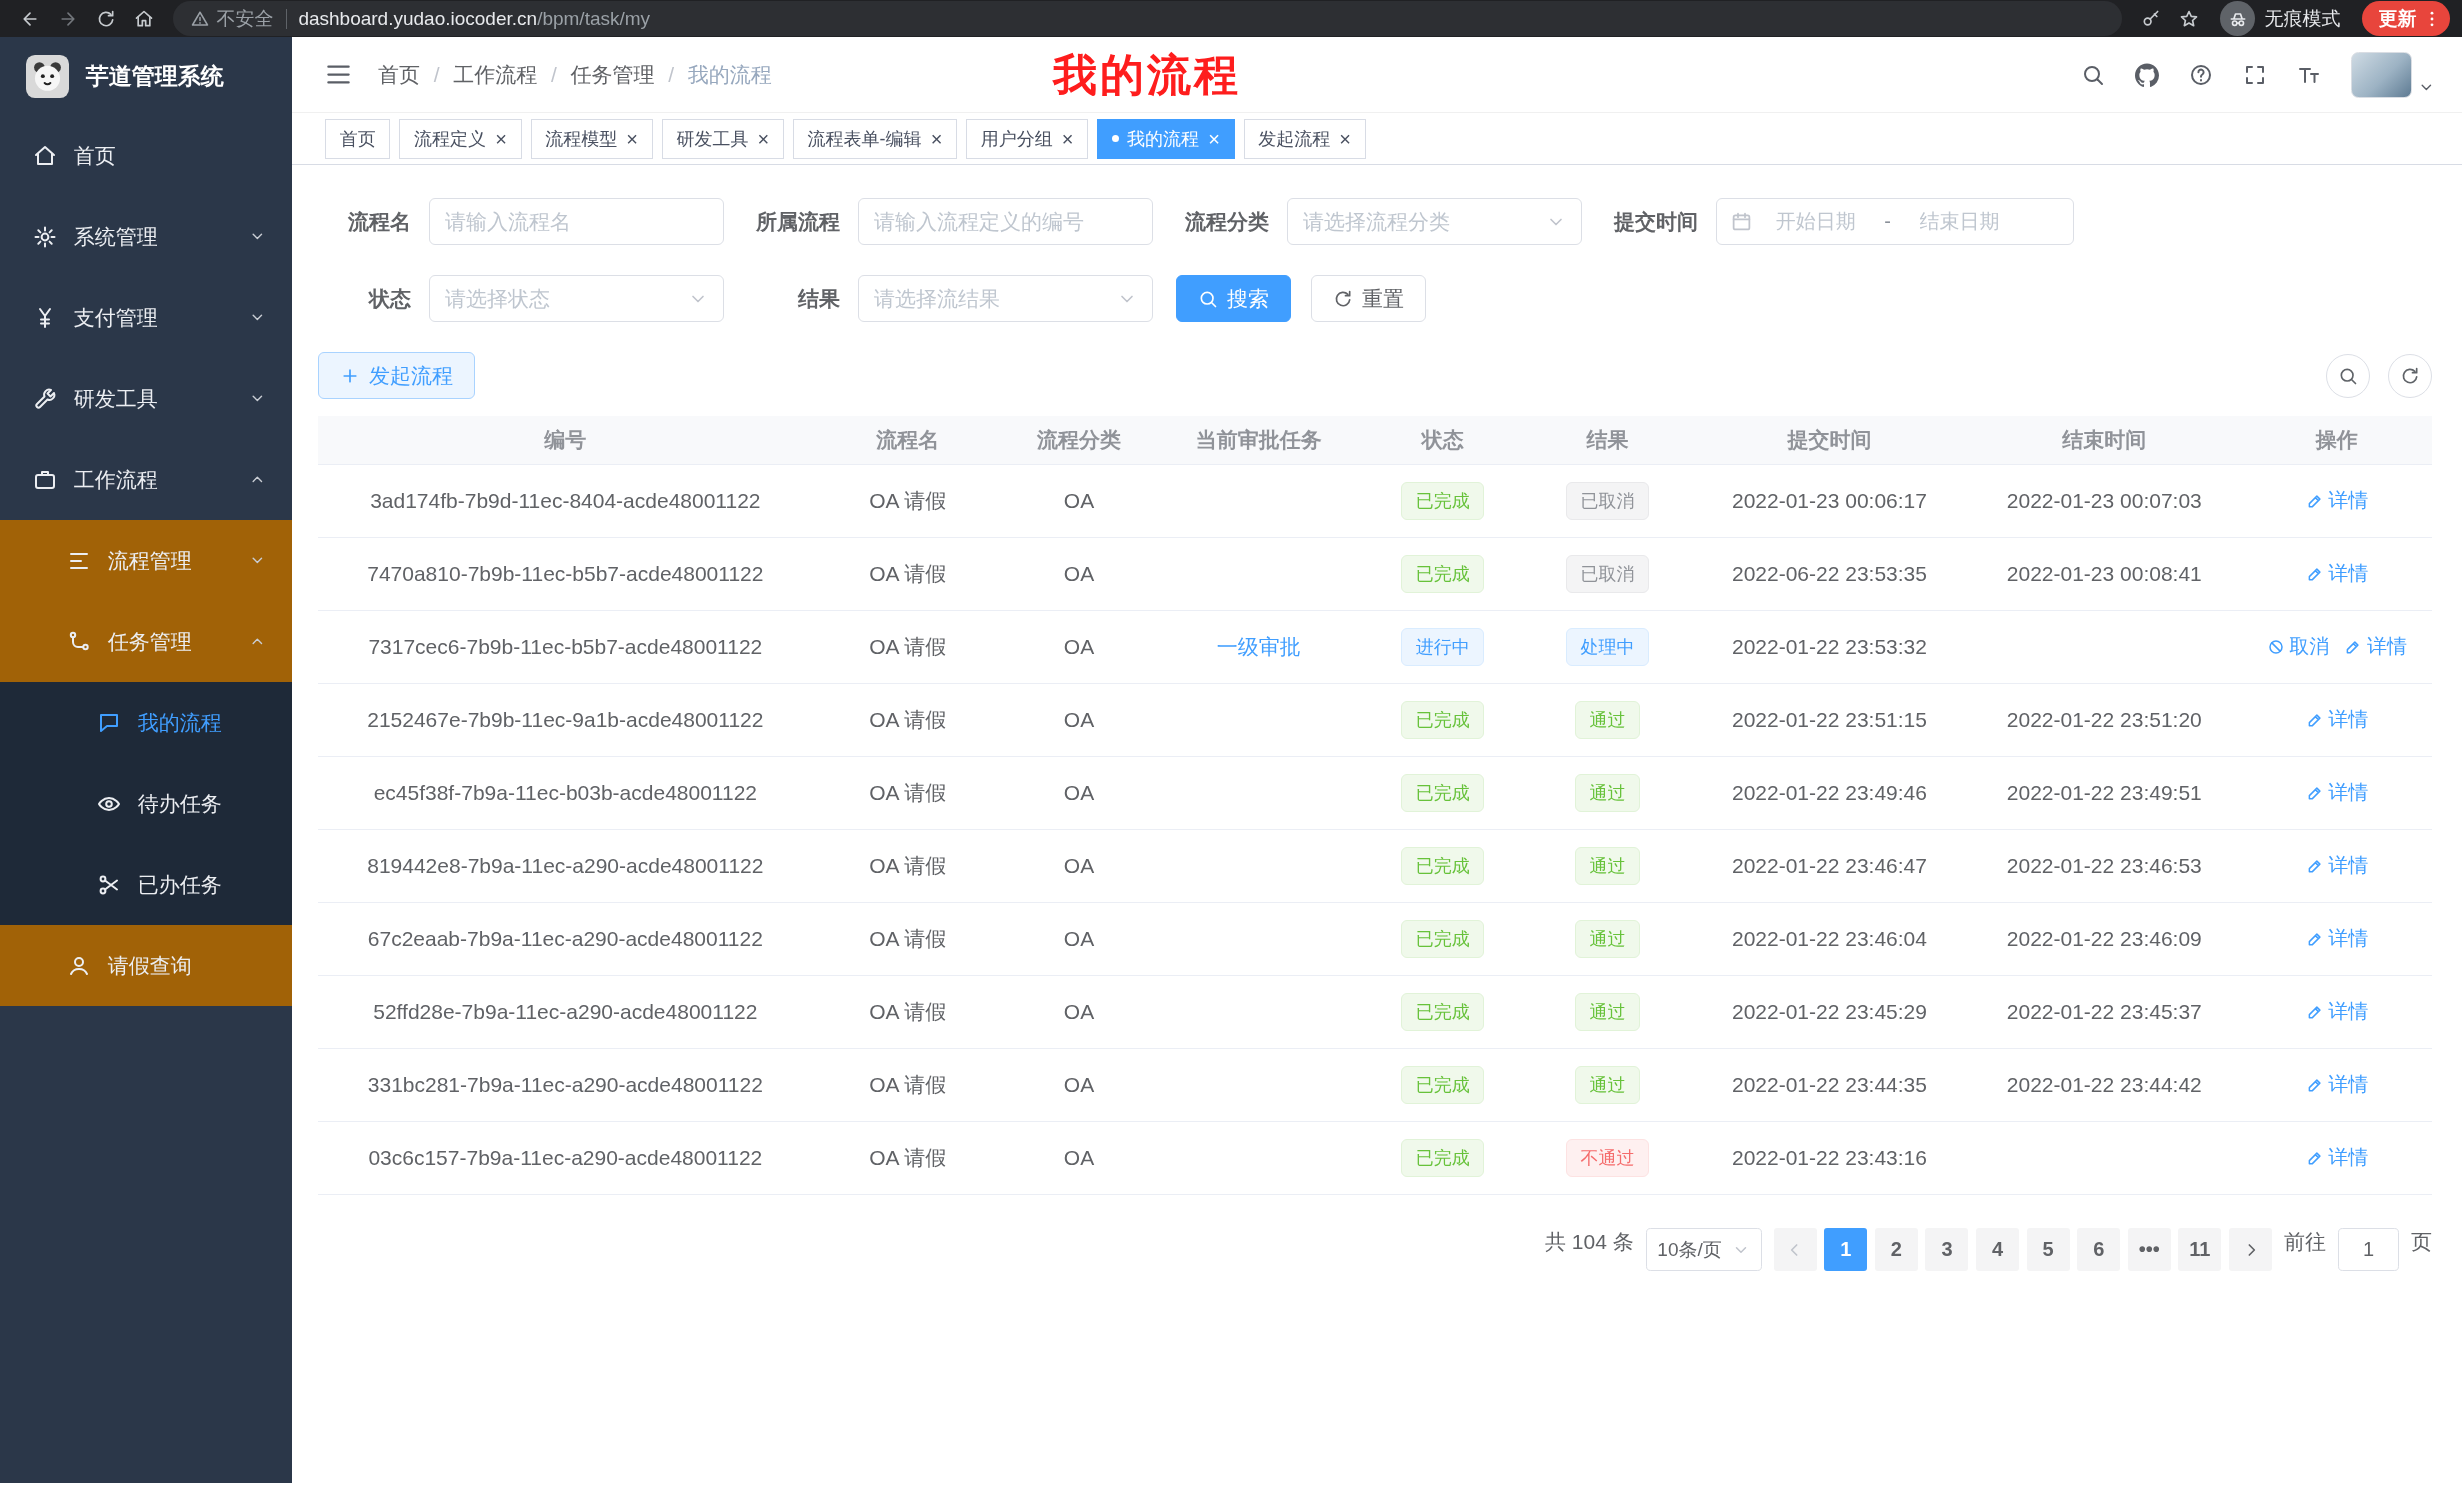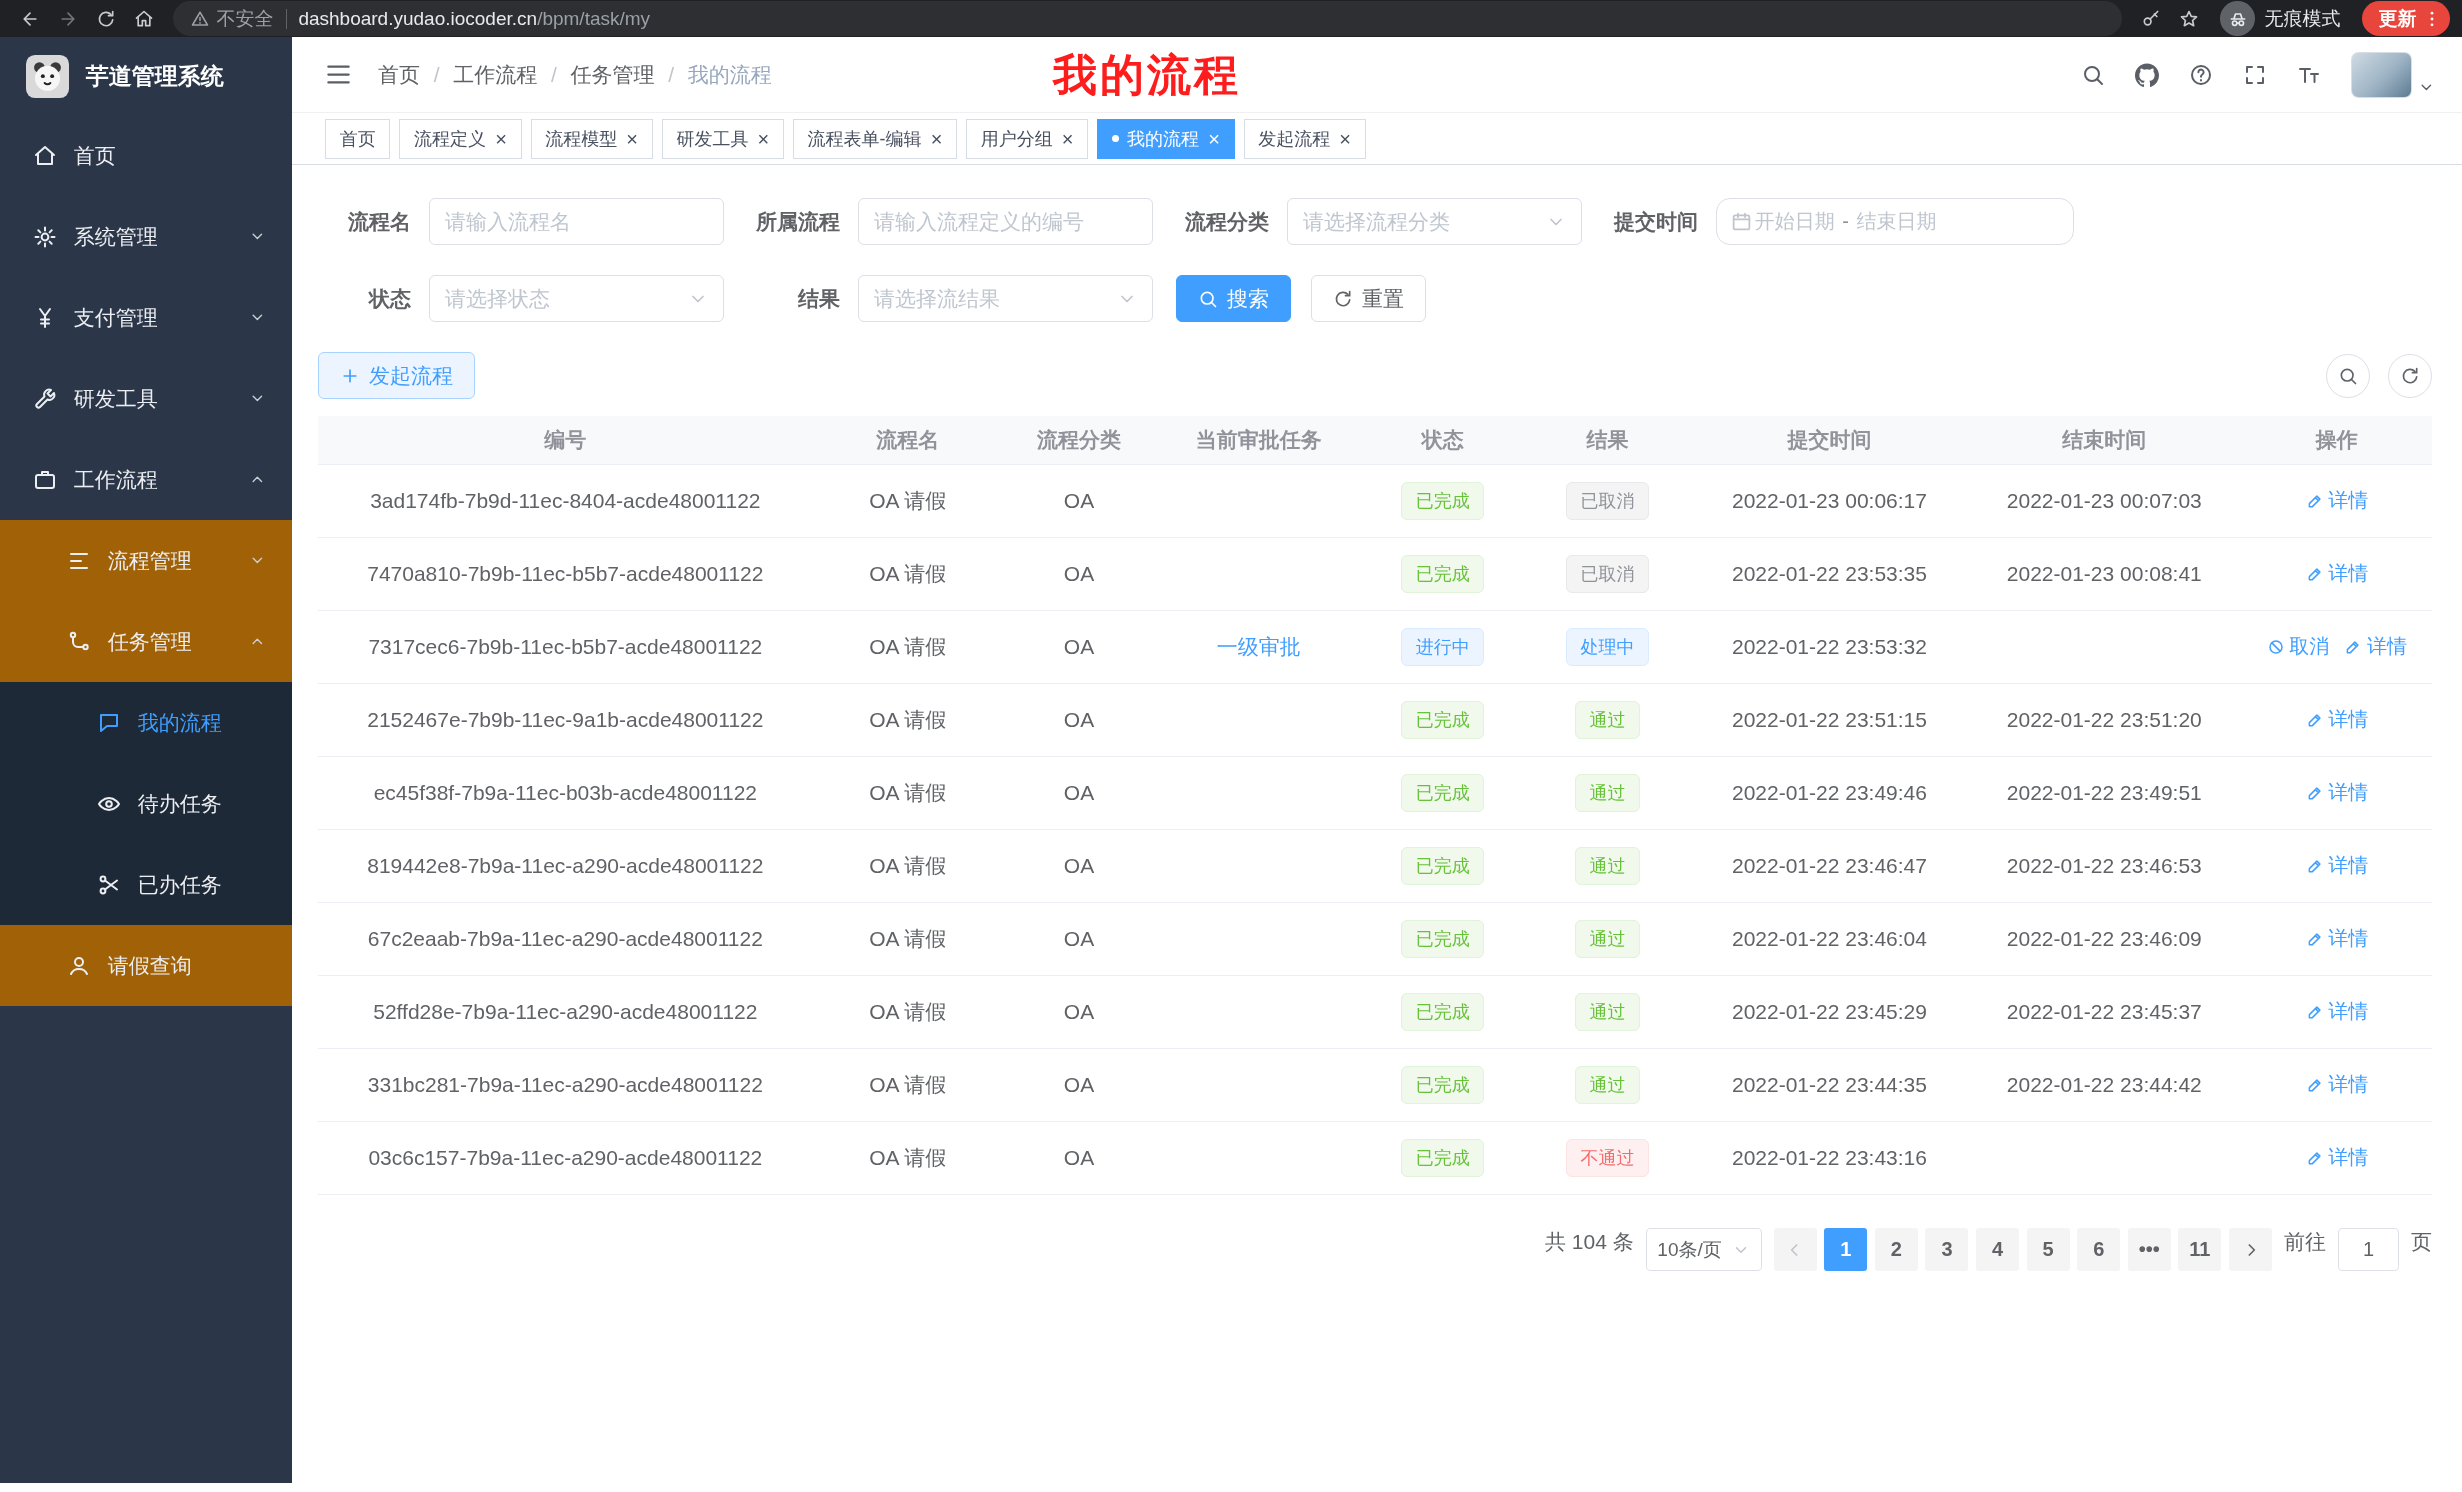--- a/index.html
+++ b/index.html
@@ -77,22 +77,22 @@
   .content { flex: 1; padding: 33px 30px 0 26px; }
   .filter-row { display: flex; align-items: center; margin-bottom: 30px; }
   .field { display: flex; align-items: center; margin-right: 23px; }
   .field-label { width: 93px; text-align: right; margin-right: 18px; font-size: 21px;
     color: #606266; font-weight: 700; white-space: nowrap; flex-shrink: 0; }
   .inputbox { width: 295px; height: 47px; border: 0.8px solid #dcdfe6; border-radius: 6px;
     background: #fff; display: flex; align-items: center; padding: 0 15px; font-size: 21px; }
   .placeholder { color: #bfc6cf; white-space: nowrap; overflow: hidden; }
   .selectbox { justify-content: space-between; }
   .caret { color: #c0c4cc; }
-  .date-range { width: 358px; height: 47px; border: 0.8px solid #dcdfe6; border-radius: 14px;
-    display: flex; align-items: center; padding: 0 13.7px; font-size: 20px; gap: 3px; text-align: right; }
+  .date-range { width: 358px; height: 47px; border: 0.8px solid #dcdfe6; border-radius: 6px;
+    display: flex; align-items: center; padding: 0 13.7px; font-size: 20px; gap: 24px; text-align: right; }
   .date-range .sep { color: #8a9099; margin: 0 4.6px; }
   .btn { height: 47px; border-radius: 6px; font-size: 21px; display: inline-flex;
     align-items: center; gap: 9px; padding: 0 21px; cursor: pointer; white-space: nowrap; }
   .btn-primary { background: #409eff; border: 0.8px solid #409eff; color: #fff; }
   .btn-default { background: #fff; border: 0.8px solid #dcdfe6; color: #606266; margin-left: 20px; }
   .btn-plain { background: #ecf5ff; border: 0.8px solid #a9d3ff; color: #409eff; }
 
   .toolbar { display: flex; align-items: center; margin: 6px 0 16.7px; }
   .toolbar-right { margin-left: auto; display: flex; gap: 18px; }
   .circle-btn { width: 44px; height: 44px; border-radius: 50%; border: 0.8px solid #dcdfe6;
@@ -613,21 +613,21 @@
                     </svg>
                   </span>详情</span></td>
             </tr>
             <tr>
               <td>7470a810-7b9b-11ec-b5b7-acde48001122</td>
               <td>OA 请假</td>
               <td>OA</td>
               <td></td>
               <td><span class="el-tag tag-success">已完成</span></td>
               <td><span class="el-tag tag-info">已取消</span></td>
-              <td>2022-01-22 23:53:35</td>
+              <td>2022-06-22 23:53:35</td>
               <td>2022-01-23 00:08:41</td>
               <td><span class="link"><span class="icon i24">
                     <svg viewBox="0 0 24 24" fill="none" stroke="currentColor" stroke-width="2" stroke-linecap="round" stroke-linejoin="round">
                       <path d="M14.5 5.5l4 4L8.5 19.5H4.5v-4zM12.5 7.5l4 4"></path>
                     </svg>
                   </span>详情</span></td>
             </tr>
             <tr>
               <td>7317cec6-7b9b-11ec-b5b7-acde48001122</td>
               <td>OA 请假</td>

